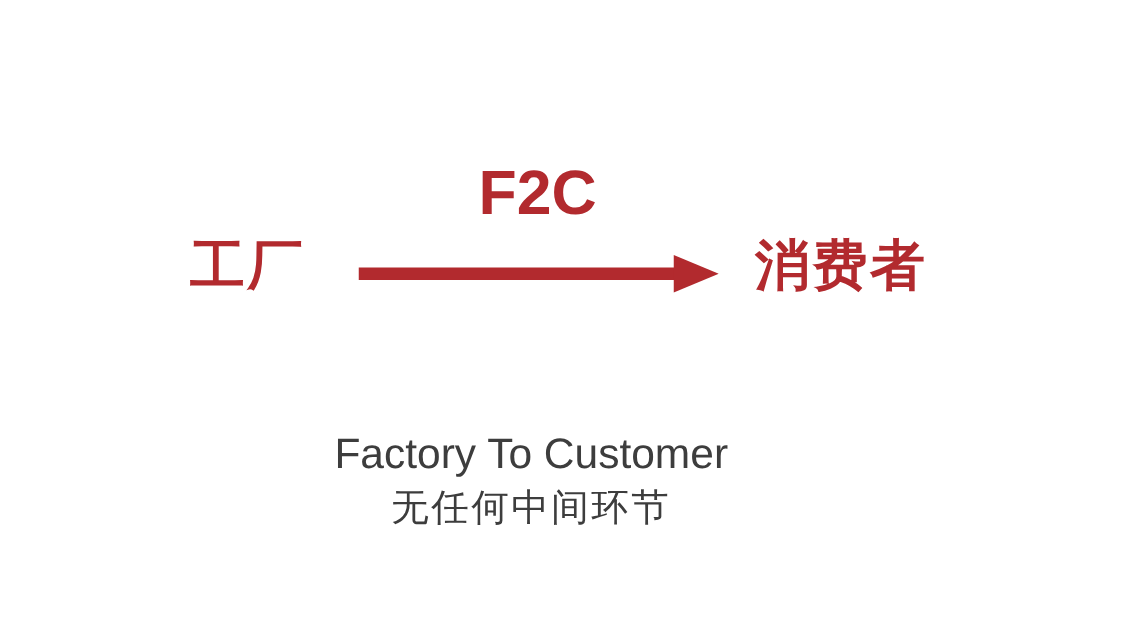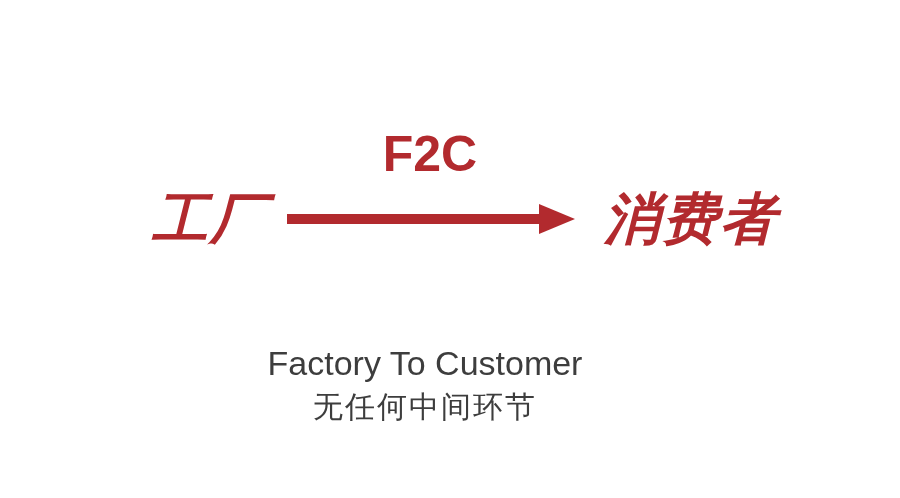--- a/index.html
+++ b/index.html
@@ -13,25 +13,24 @@
     height: 498px;
     background: var(--color-background, #ffffff);
     overflow: hidden;
     font-family: "Liberation Sans", "DejaVu Sans", sans-serif;
     margin-top: 33px;
   }
   .node-label {
     position: absolute;
     color: var(--color-accent, #b22a2e);
     font-weight: 700;
-    font-size: 56px;
+    font-size: 44px;
     line-height: 1;
     letter-spacing: 2px;
     white-space: nowrap;
-    font-style: italic;
   }
   .factory { left: 152px; top: 158px; }
   .customer { left: 604px; top: 158px; }
   .arrow-label {
     position: absolute;
     left: 285px;
     top: 96px;
     width: 290px;
     text-align: center;
     color: var(--color-accent, #b22a2e);

